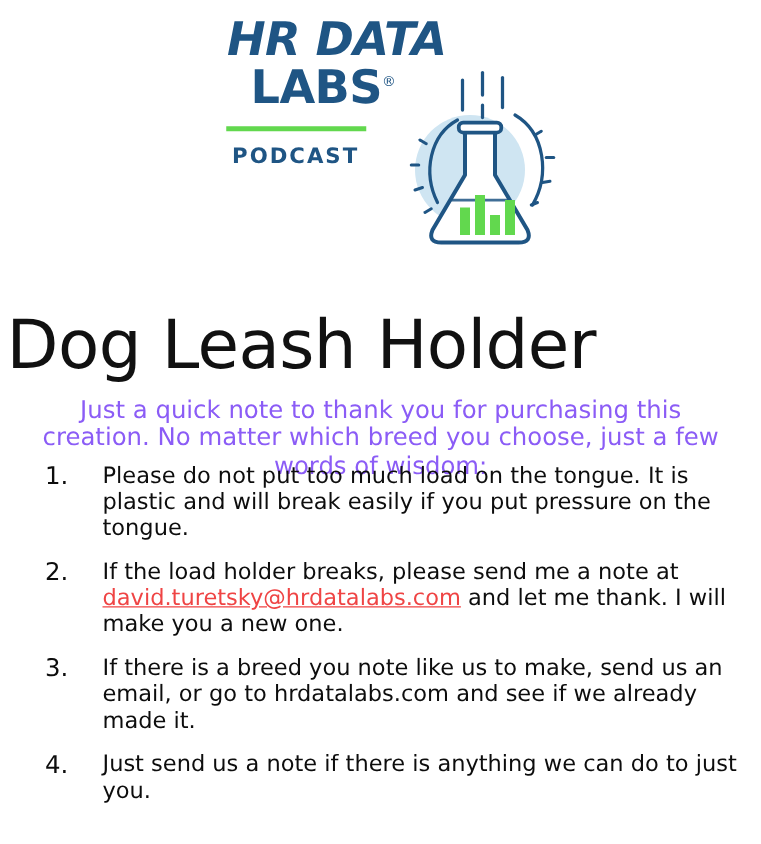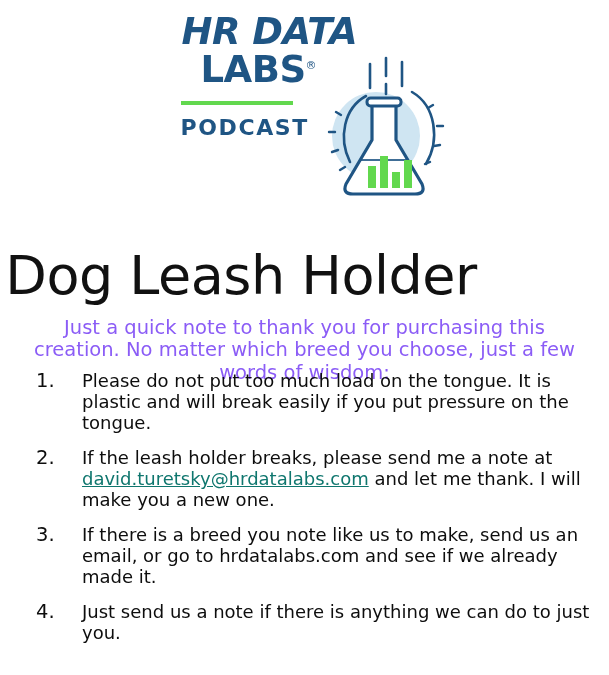--- a/index.html
+++ b/index.html
@@ -66,21 +66,21 @@
   }
   .logo-rule {
     width: 112px;
     height: 4px;
     background: #62d84e;
     margin: 12px auto 0 11px;
   }
   .logo-podcast {
     font-family: "DejaVu Sans", sans-serif;
     font-weight: bold;
-    font-size: 22px;
+    font-size: 17px;
     color: #1f5584;
     letter-spacing: 1.6px;
     margin-top: 10px;
     margin-left: 11px;
     text-align: center;
     width: 112px;
   }
   .logo-flask {
     position: absolute;
     left: 150px;
@@ -137,21 +137,21 @@
     padding-left: 6px;
     box-sizing: border-box;
   }
   .step-text {
     flex: 1 1 auto;
     font-size: 18px;
     line-height: 1.17;
     color: #0d0d0d;
   }
   .email-link {
-    color: #0f766e;
+    color: #ef4444;
     text-decoration: underline;
     text-underline-offset: 1px;
   }
 </style>
 </head>
 <body>
 
 <div class="logo-block">
   <div class="logo-inner">
 
@@ -212,21 +212,21 @@
 
 <div class="steps">
 
   <div class="step">
     <div class="step-num">1.</div>
     <div class="step-text">Please do not put too much load on the tongue. It is plastic and will break easily if you put pressure on the tongue.</div>
   </div>
 
   <div class="step">
     <div class="step-num">2.</div>
-    <div class="step-text"><span>If the leash holder breaks, please send me a note at </span><a class="email-link" href="#">david.turetsky@hrdatalabs.com</a><span> and let me thank.  I will make you a new one.</span></div>
+    <div class="step-text"><span>If the load holder breaks, please send me a note at </span><a class="email-link" href="#">david.turetsky@hrdatalabs.com</a><span> and let me thank.  I will make you a new one.</span></div>
   </div>
 
   <div class="step">
     <div class="step-num">3.</div>
     <div class="step-text">If there is a breed you note like us to make, send us an email, or go to hrdatalabs.com and see if we already made it.</div>
   </div>
 
   <div class="step">
     <div class="step-num">4.</div>
     <div class="step-text">Just send us a note if there is anything we can do to just you.</div>

